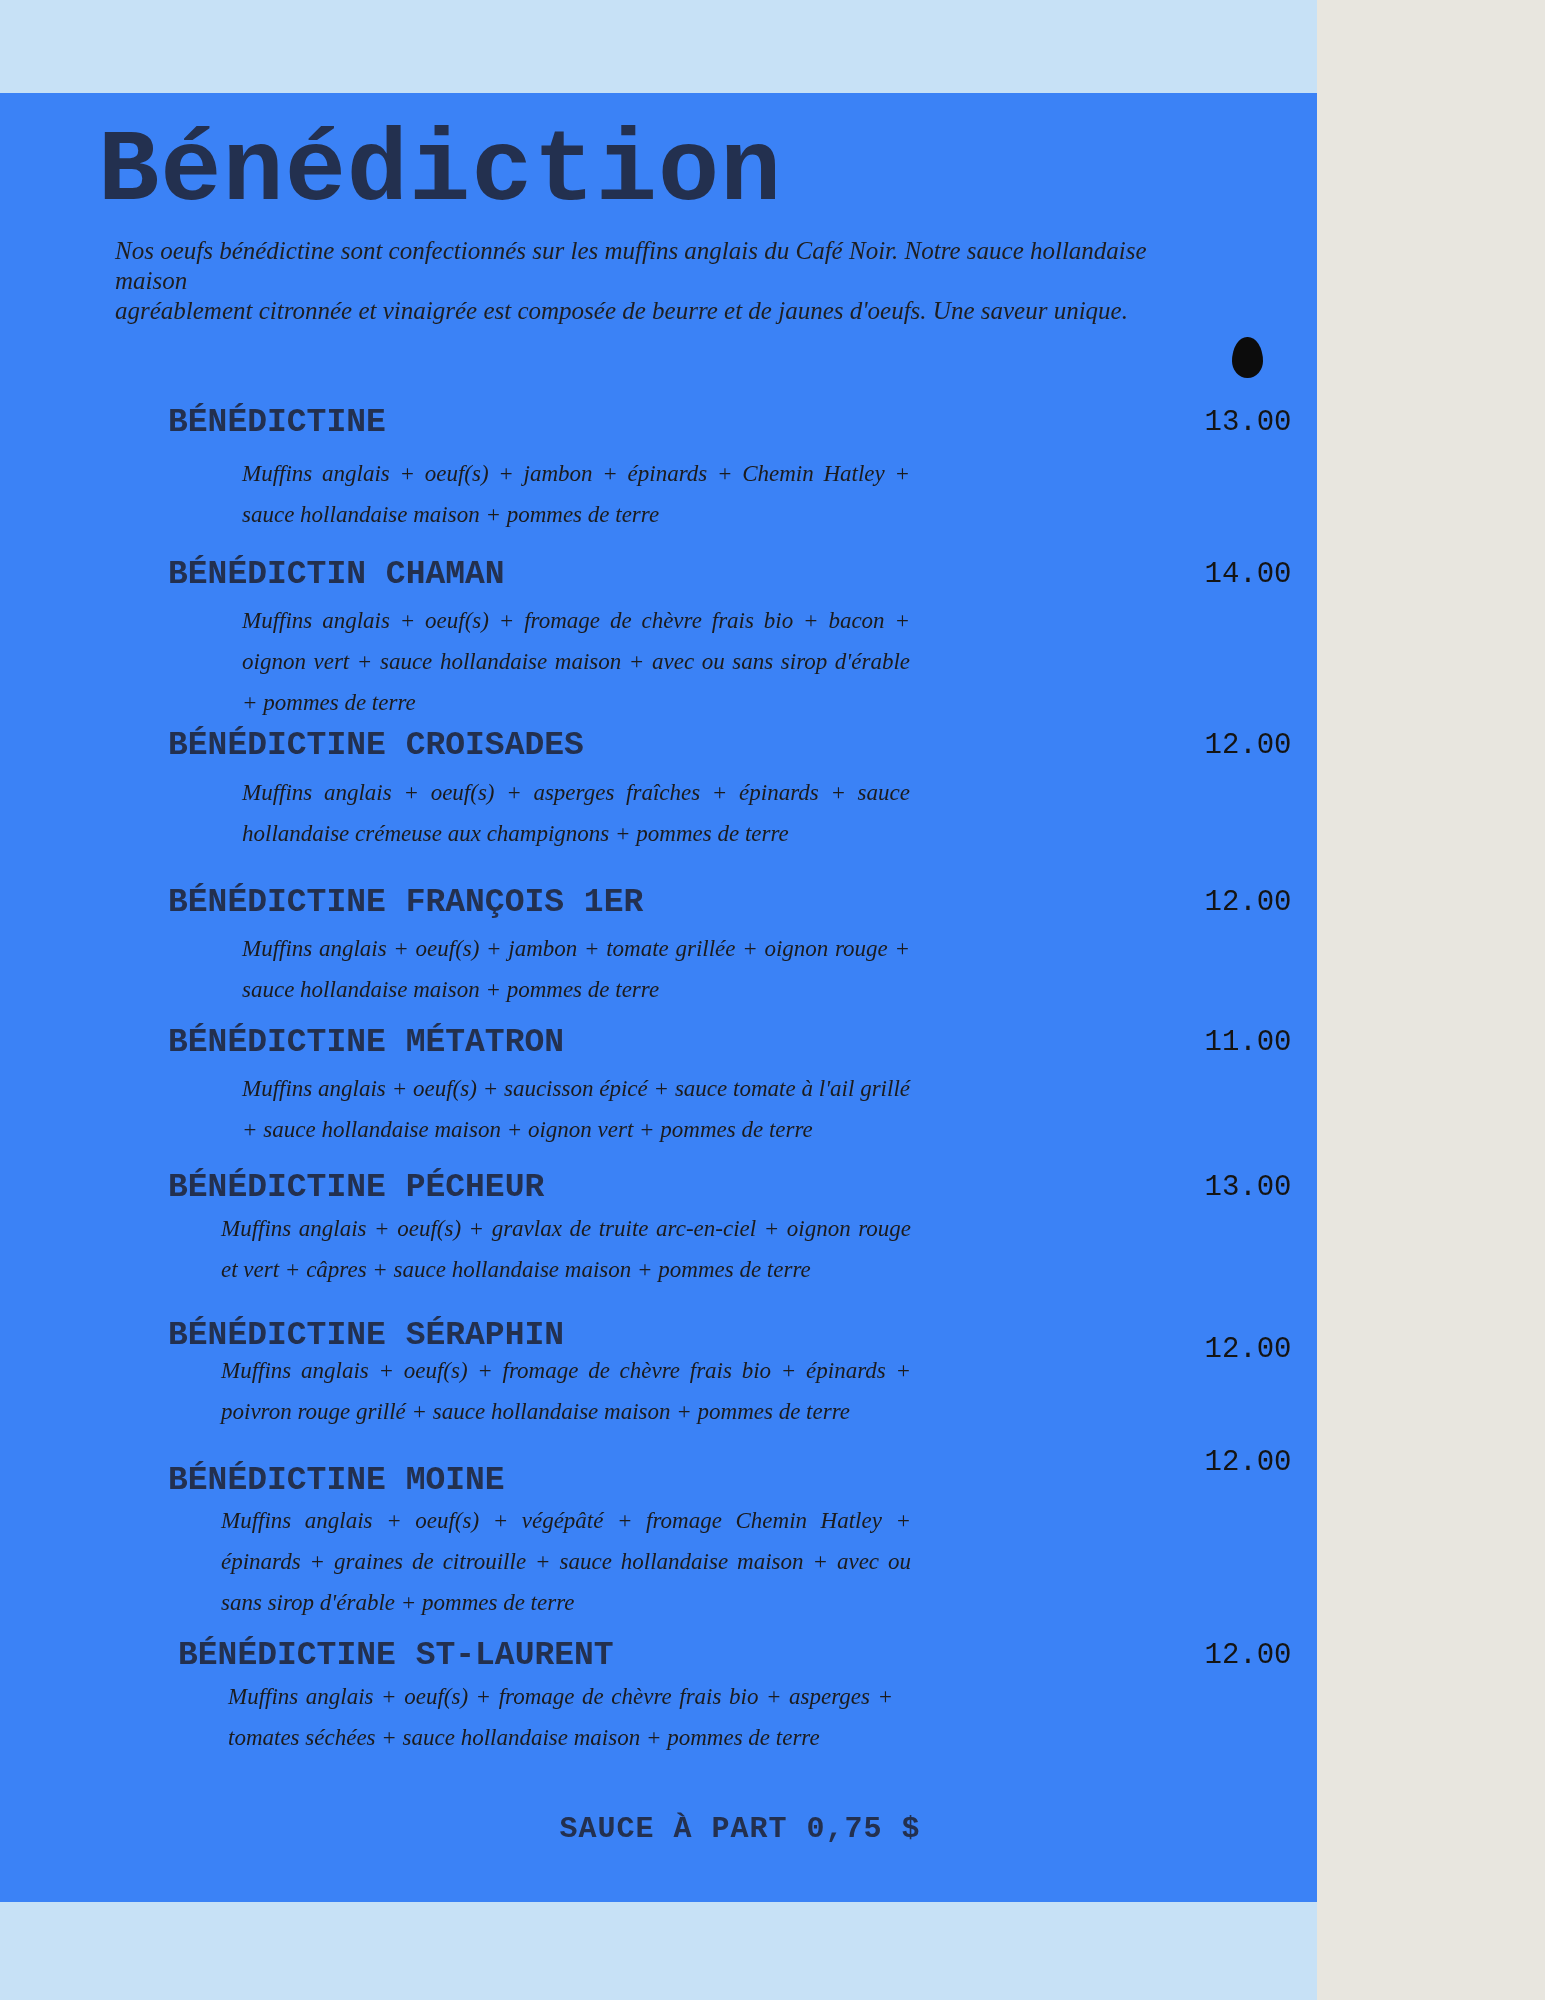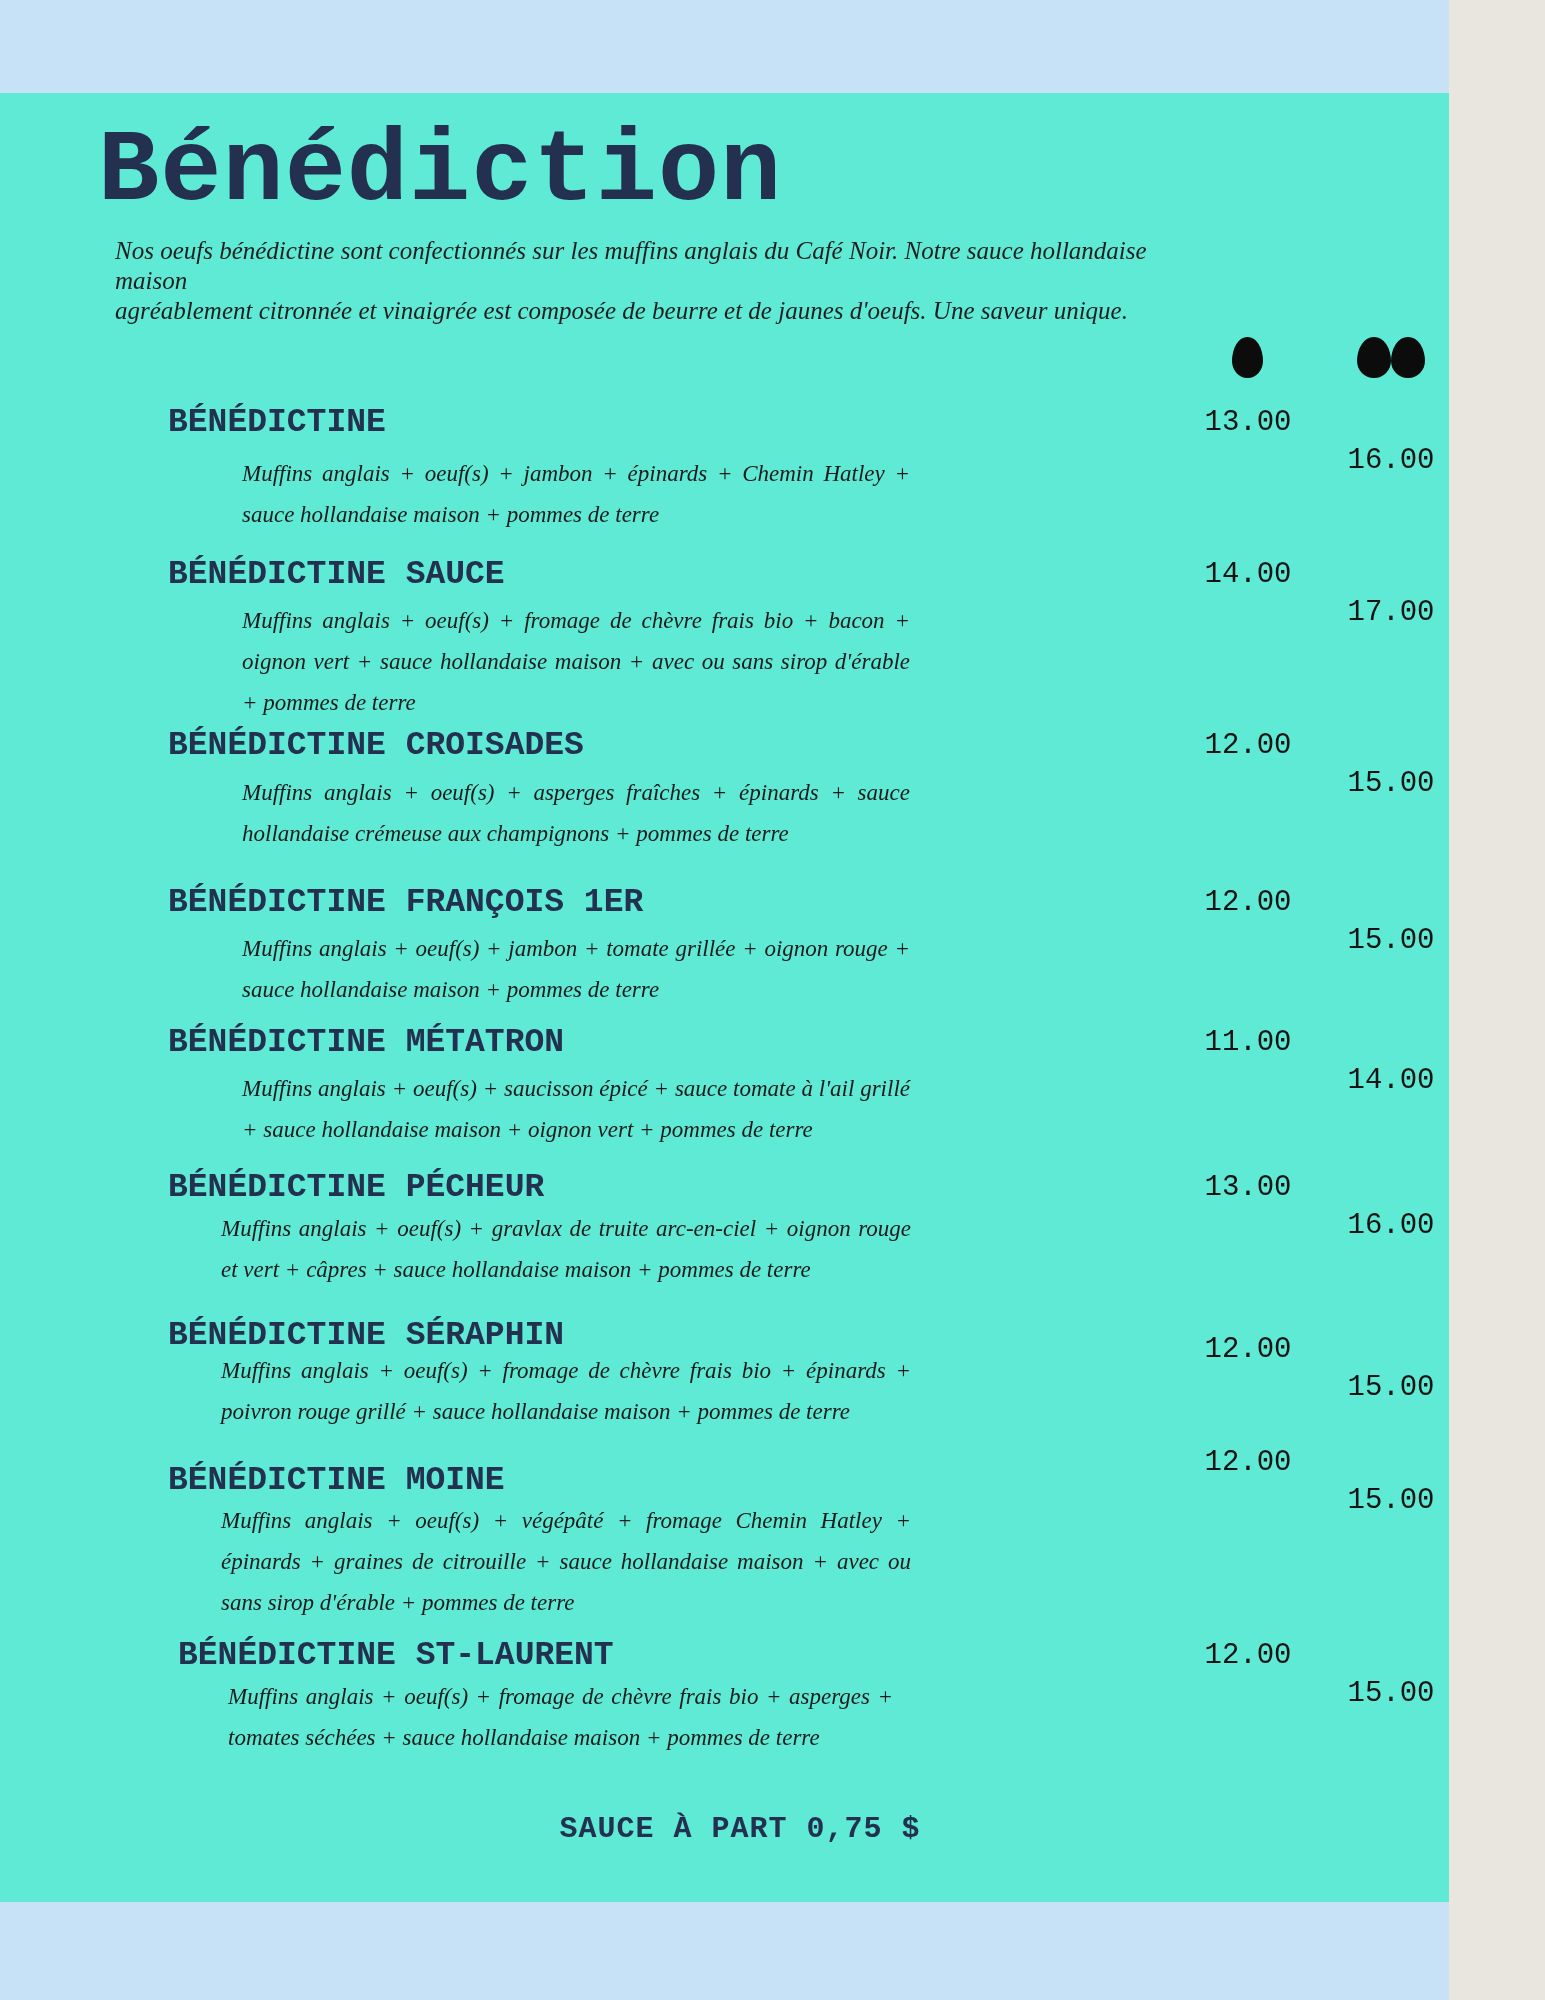--- a/index.html
+++ b/index.html
@@ -1,20 +1,20 @@
 <!DOCTYPE html>
 <html><head>
 <meta charset="utf-8">
 <style>
   html,body{margin:0;padding:0;background:#e8e6df;}
   #canvas{
     position:relative;
-    width:1449px;
+    width:1317px;
     height:2000px;
-    background:#5eead4;
+    background:#3b82f6;
     overflow:hidden;
     font-family:"Liberation Serif",serif;
   }
   .band{position:absolute;left:0;width:100%;background:#c7e1f6;}
   .band-top{top:0;height:93px;}
   .band-bottom{top:1902px;height:98px;}
 
   .title{
     position:absolute;left:98px;top:120px;
     font-family:"Liberation Mono",monospace;
@@ -91,21 +91,21 @@
   </div>
 
   <div class="item it1">
     <div class="name">BÉNÉDICTINE</div>
     <div class="price p1">13.00</div>
     <div class="price p2">16.00</div>
     <div class="desc">Muffins anglais + oeuf(s) + jambon + épinards + Chemin Hatley + sauce hollandaise maison + pommes de terre</div>
   </div>
 
   <div class="item it2">
-    <div class="name">BÉNÉDICTINE SAUCE</div>
+    <div class="name">BÉNÉDICTIN CHAMAN</div>
     <div class="price p1">14.00</div>
     <div class="price p2">17.00</div>
     <div class="desc">Muffins anglais + oeuf(s) + fromage de chèvre frais bio + bacon + oignon vert + sauce hollandaise maison + avec ou sans sirop d'érable + pommes de terre</div>
   </div>
 
   <div class="item it3">
     <div class="name">BÉNÉDICTINE CROISADES</div>
     <div class="price p1">12.00</div>
     <div class="price p2">15.00</div>
     <div class="desc">Muffins anglais + oeuf(s) + asperges fraîches + épinards + sauce hollandaise crémeuse aux champignons + pommes de terre</div>

